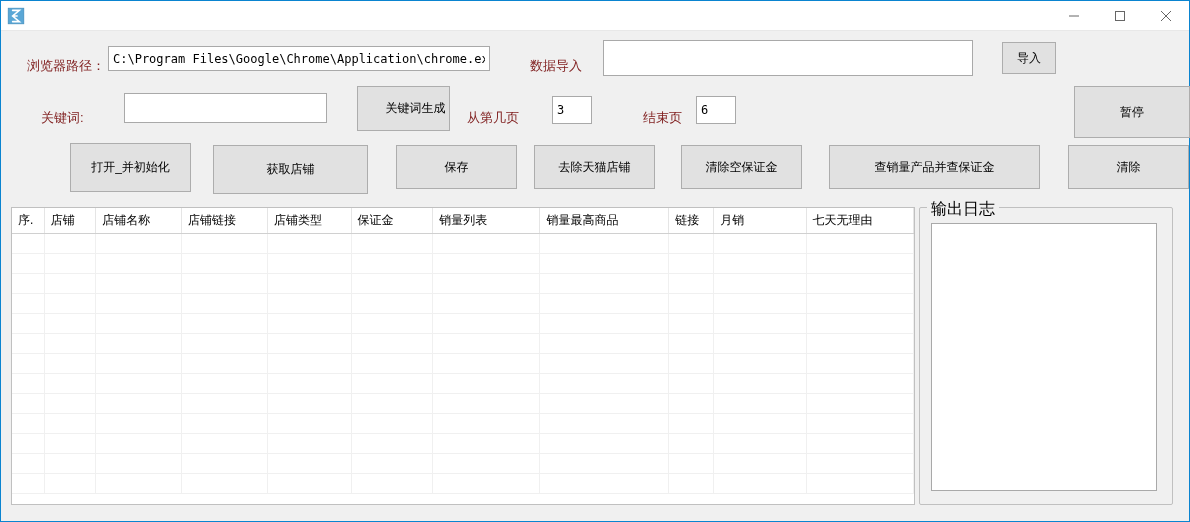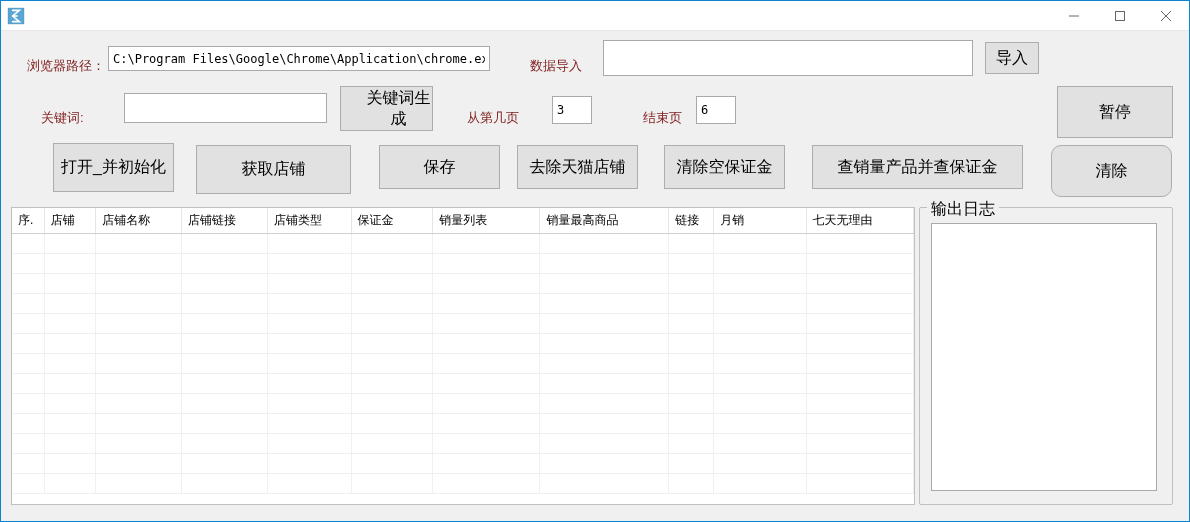--- a/index.html
+++ b/index.html
@@ -55,26 +55,27 @@
       border: 1px solid #a9a9a9;
       background: #ffffff;
       font-size: 12px;
       padding: 2px 4px;
       font-family: "SimSun", monospace;
     }
     .btn {
       position: absolute;
       border: 1px solid #adadad;
       background: #e1e1e1;
-      font-size: 16px;
+      font-size: 12px;
       cursor: pointer;
       display: flex;
       align-items: center;
       justify-content: center;
       color: #000;
+      margin-left: 17px;
     }
     .table-wrap {
       position: absolute;
       border: 1px solid #c0c0c0;
       background: #ffffff;
       overflow: hidden;
     }
     .table {
       width: 100%;
       border-collapse: collapse;
@@ -164,21 +165,21 @@
     <span class="label" style="left:642px; top:78px;">结束页</span>
     <input class="text-input" style="left: 695px; top: 65px; width: 40px; height: 28px;" value="6">
     <button class="btn" style="left:1056px; top:55px; width:116px; height:52px;">暂停</button>
 
     <button class="btn" style="left:52px; top:112px; width:121px; height:49px;">打开_并初始化</button>
     <button class="btn" style="left:195px; top:114px; width:155px; height:49px;">获取店铺</button>
     <button class="btn" style="left:378px; top:114px; width:121px; height:44px;">保存</button>
     <button class="btn" style="left:516px; top:114px; width:121px; height:44px;">去除天猫店铺</button>
     <button class="btn" style="left:663px; top:114px; width:121px; height:44px;">清除空保证金</button>
     <button class="btn" style="left:811px; top:114px; width:211px; height:44px;">查销量产品并查保证金</button>
-    <button class="btn" style="left:1050px; top:114px; width:121px; height:52px;border-radius:10px;">清除</button>
+    <button class="btn" style="left:1050px; top:114px; width:121px; height:44px;">清除</button>
 
     <div class="table-wrap" style="left:10px; top:176px; width:904px; height:298px;">
       <table class="table">
         <thead>
             <tr id="table-header-row">
               <th style="width: 30px;">序.</th>
               <th style="width: 48px;">店铺</th>
               <th style="width: 80px;">店铺名称</th>
               <th style="width: 80px;">店铺链接</th>
               <th style="width: 78px;">店铺类型</th>

